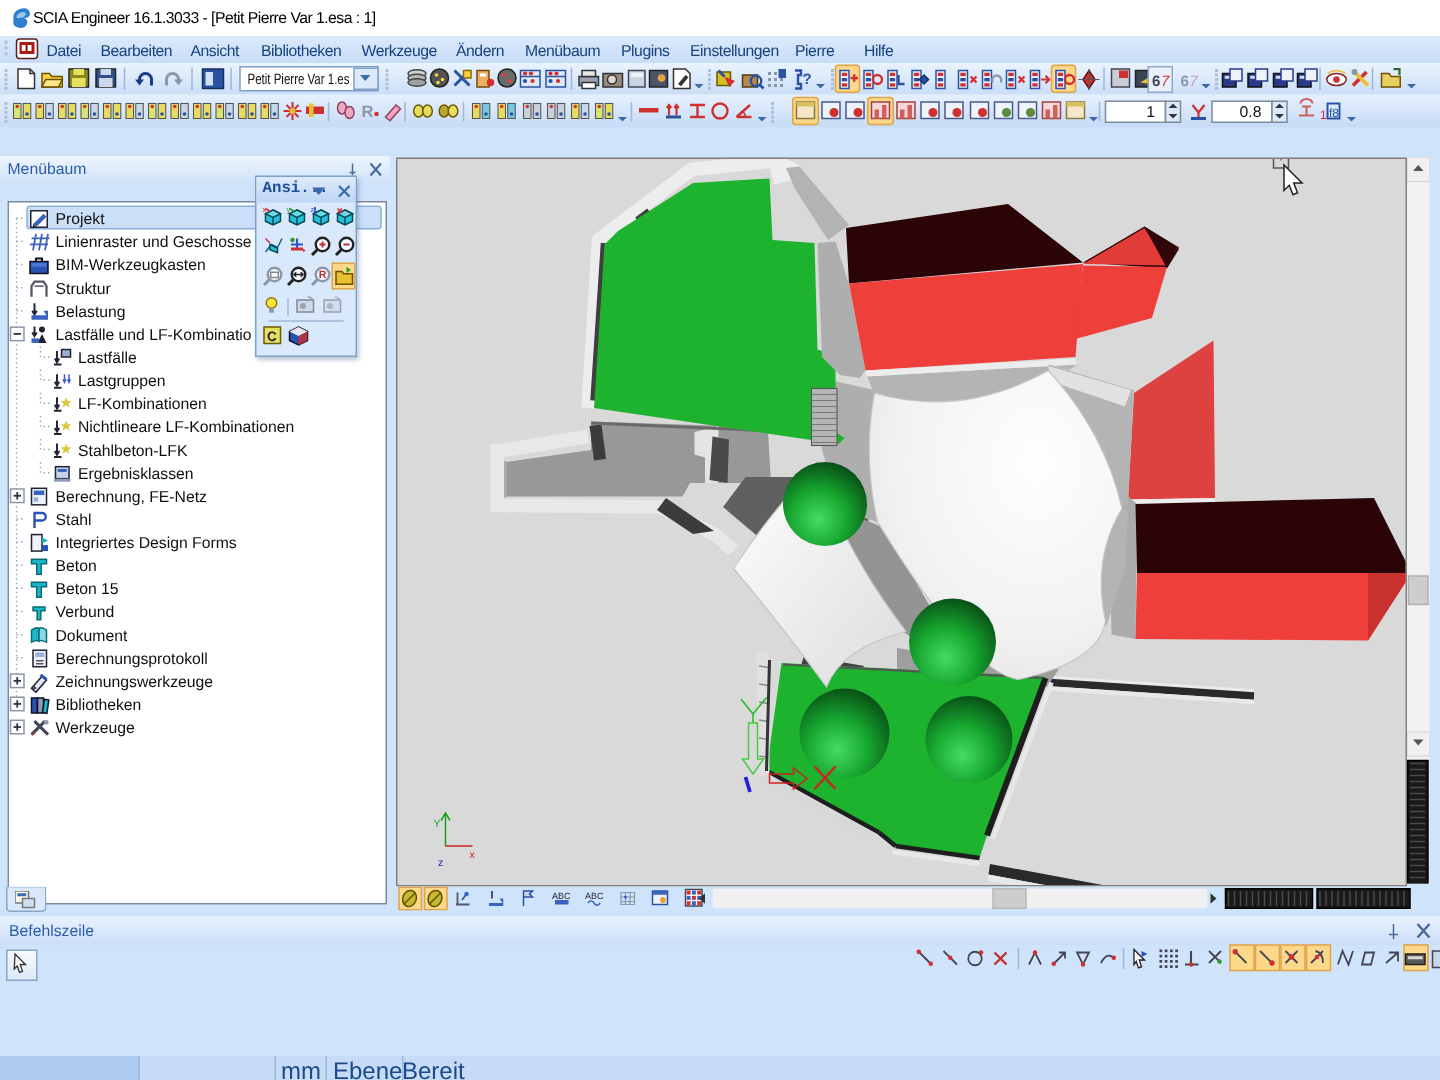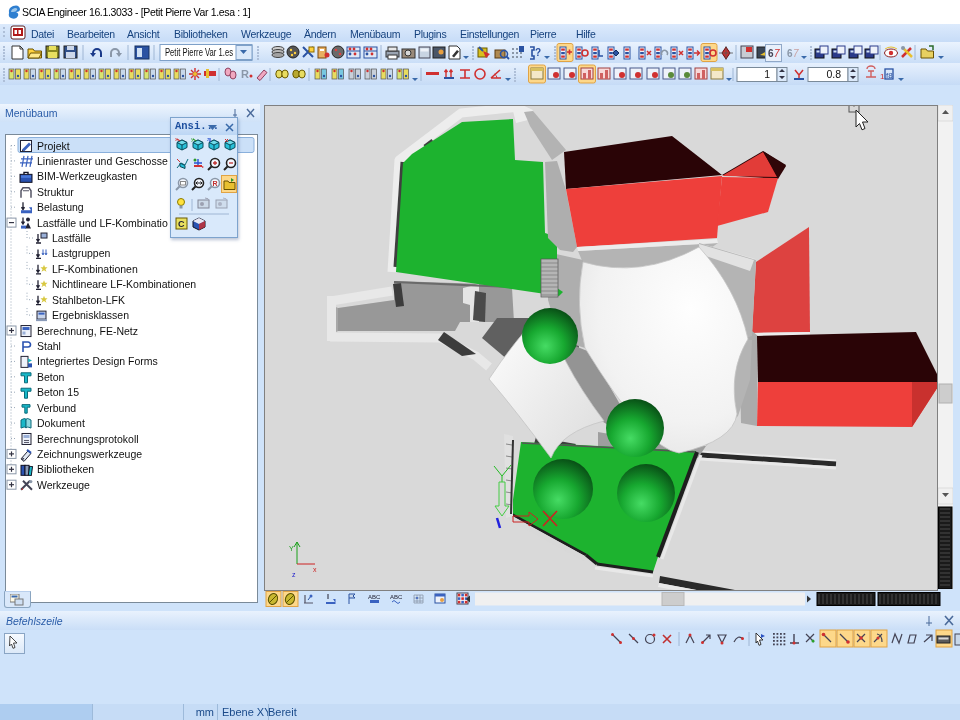--- a/index.html
+++ b/index.html
@@ -22,26 +22,26 @@
 #tabstrip{position:absolute;left:0;top:487px;width:260px;height:16px;}
 #tab1{position:absolute;left:4px;top:0px;width:25px;height:15px;background:#d9e8fa;
  border:1px solid #8aa5c0;border-top:1px solid #b8cfec;border-radius:0 0 3px 3px;}
 #vpwrap{left:263px;top:104px;width:697px;height:503px;background:#cfe3fa;}
 #canvas{position:absolute;left:1px;top:1px;width:672px;height:484px;background:#d9d9d9;border:1px solid #808080;}
 #vscroll{position:absolute;left:675px;top:1px;width:15px;height:484px;background:#f2f2f2;}
 #bbar{position:absolute;left:0px;top:487px;width:697px;height:16px;background:#cfe3fa;}
 #cmdpanel{left:0;top:611px;width:960px;height:93px;background:#cfe3fa;}
 #cmdhead{position:absolute;left:0;top:0;width:960px;height:19px;
  background:linear-gradient(#e9f2fd,#cadef7);}
-#cmdhead .t{position:absolute;left:6px;top:4px;font-size:10.5px;color:#2a5ca8;font-style:italic;}
+#cmdhead .t{position:absolute;left:6px;top:4px;font-size:10.5px;color:#2a5ca8;}
 #cmdinput{position:absolute;left:2px;top:75px;width:952px;height:15px;background:#fff;
  border:1px solid #5a6b7c;font-size:10.5px;color:#000;}
 #statusbar{left:0;top:704px;width:960px;height:16px;background:#c6dcf6;}
 .scell{position:absolute;top:0px;height:15px;border-right:1px solid #9dbada;
- font-size:11px;color:#1a4a8a;padding-top:2px;white-space:nowrap;overflow:hidden;}
+ font-size:16px;color:#1a4a8a;padding-top:2px;white-space:nowrap;overflow:hidden;}
 </style></head>
 <body>
 <div class="abs" id="titlebar">
  <svg class="abs" style="left:7px;top:4px" width="15" height="16" viewBox="0 0 15 16">
   <path d="M2 9 Q1 4 6 2 Q12 0 13 5 Q13 8 9 8 Q12 9 11 12 Q9 16 4 14 Q1 13 2 9Z" fill="#2f7fd0"></path>
   <path d="M4 8 Q4 5 8 4 Q11 4 10 6 Q9 8 6 8Z" fill="#9cc6ea"></path>
  </svg>
  <div class="txt">SCIA Engineer 16.1.3033 - [Petit Pierre Var 1.esa : 1]</div>
 </div>
 <div class="abs" id="menubar">

